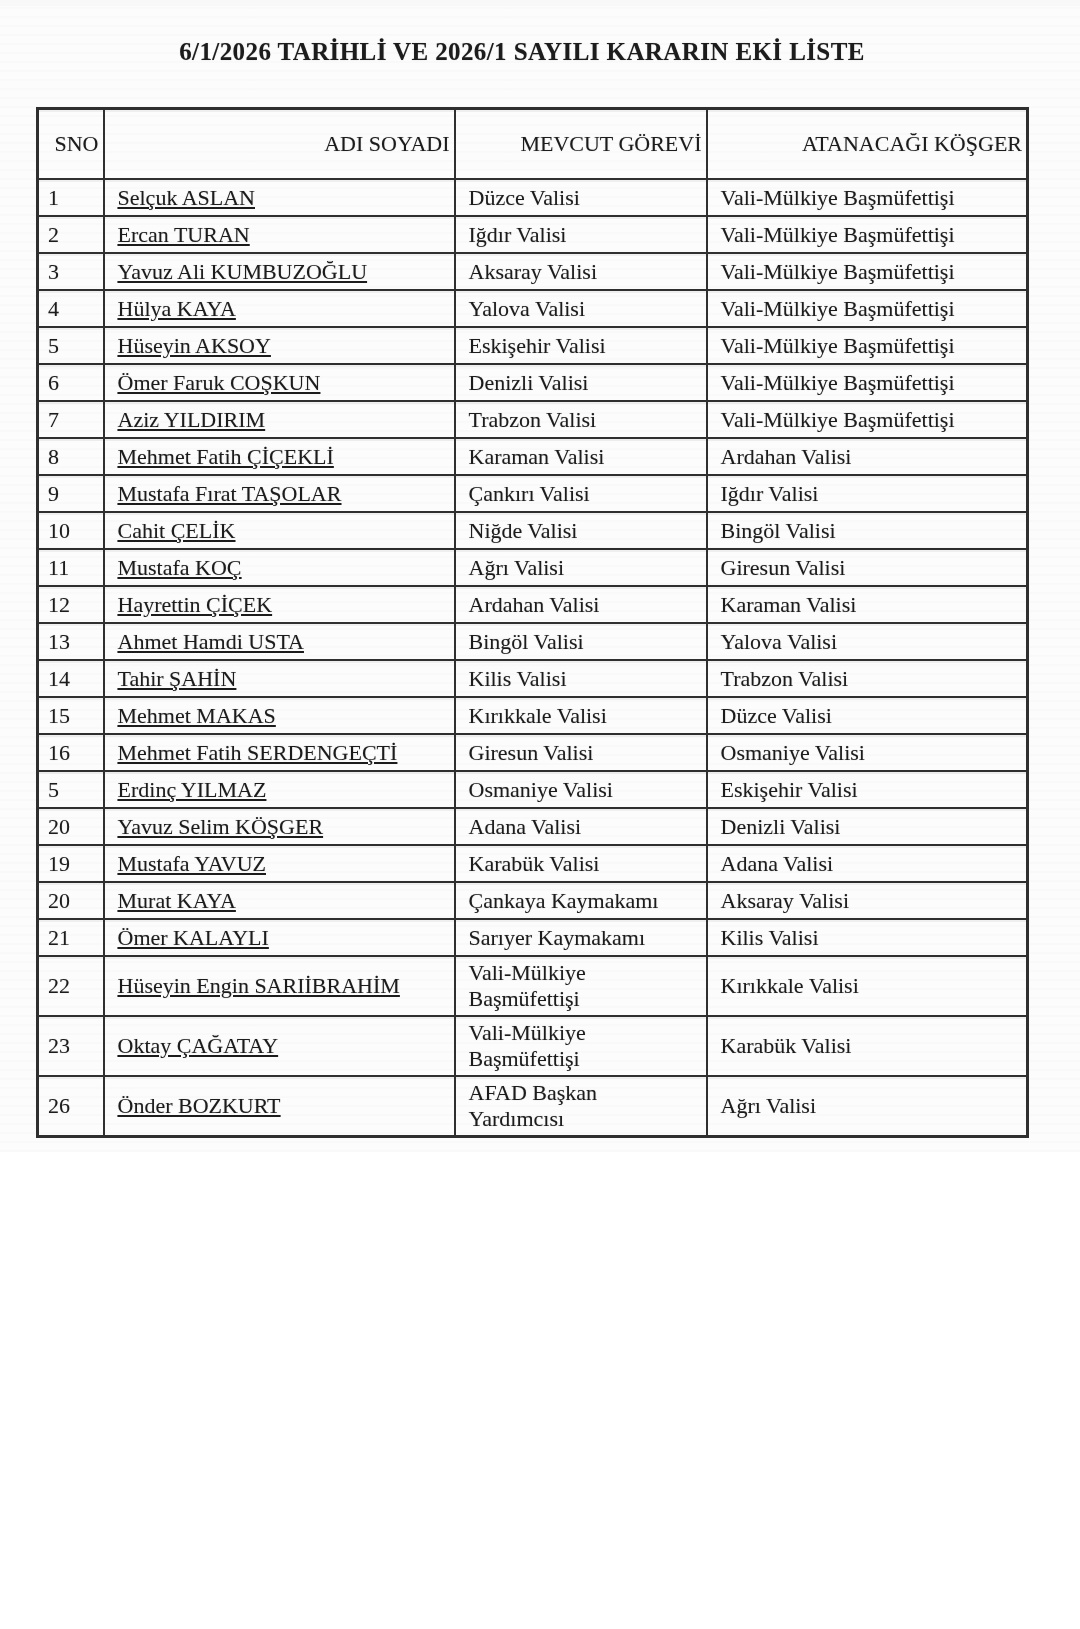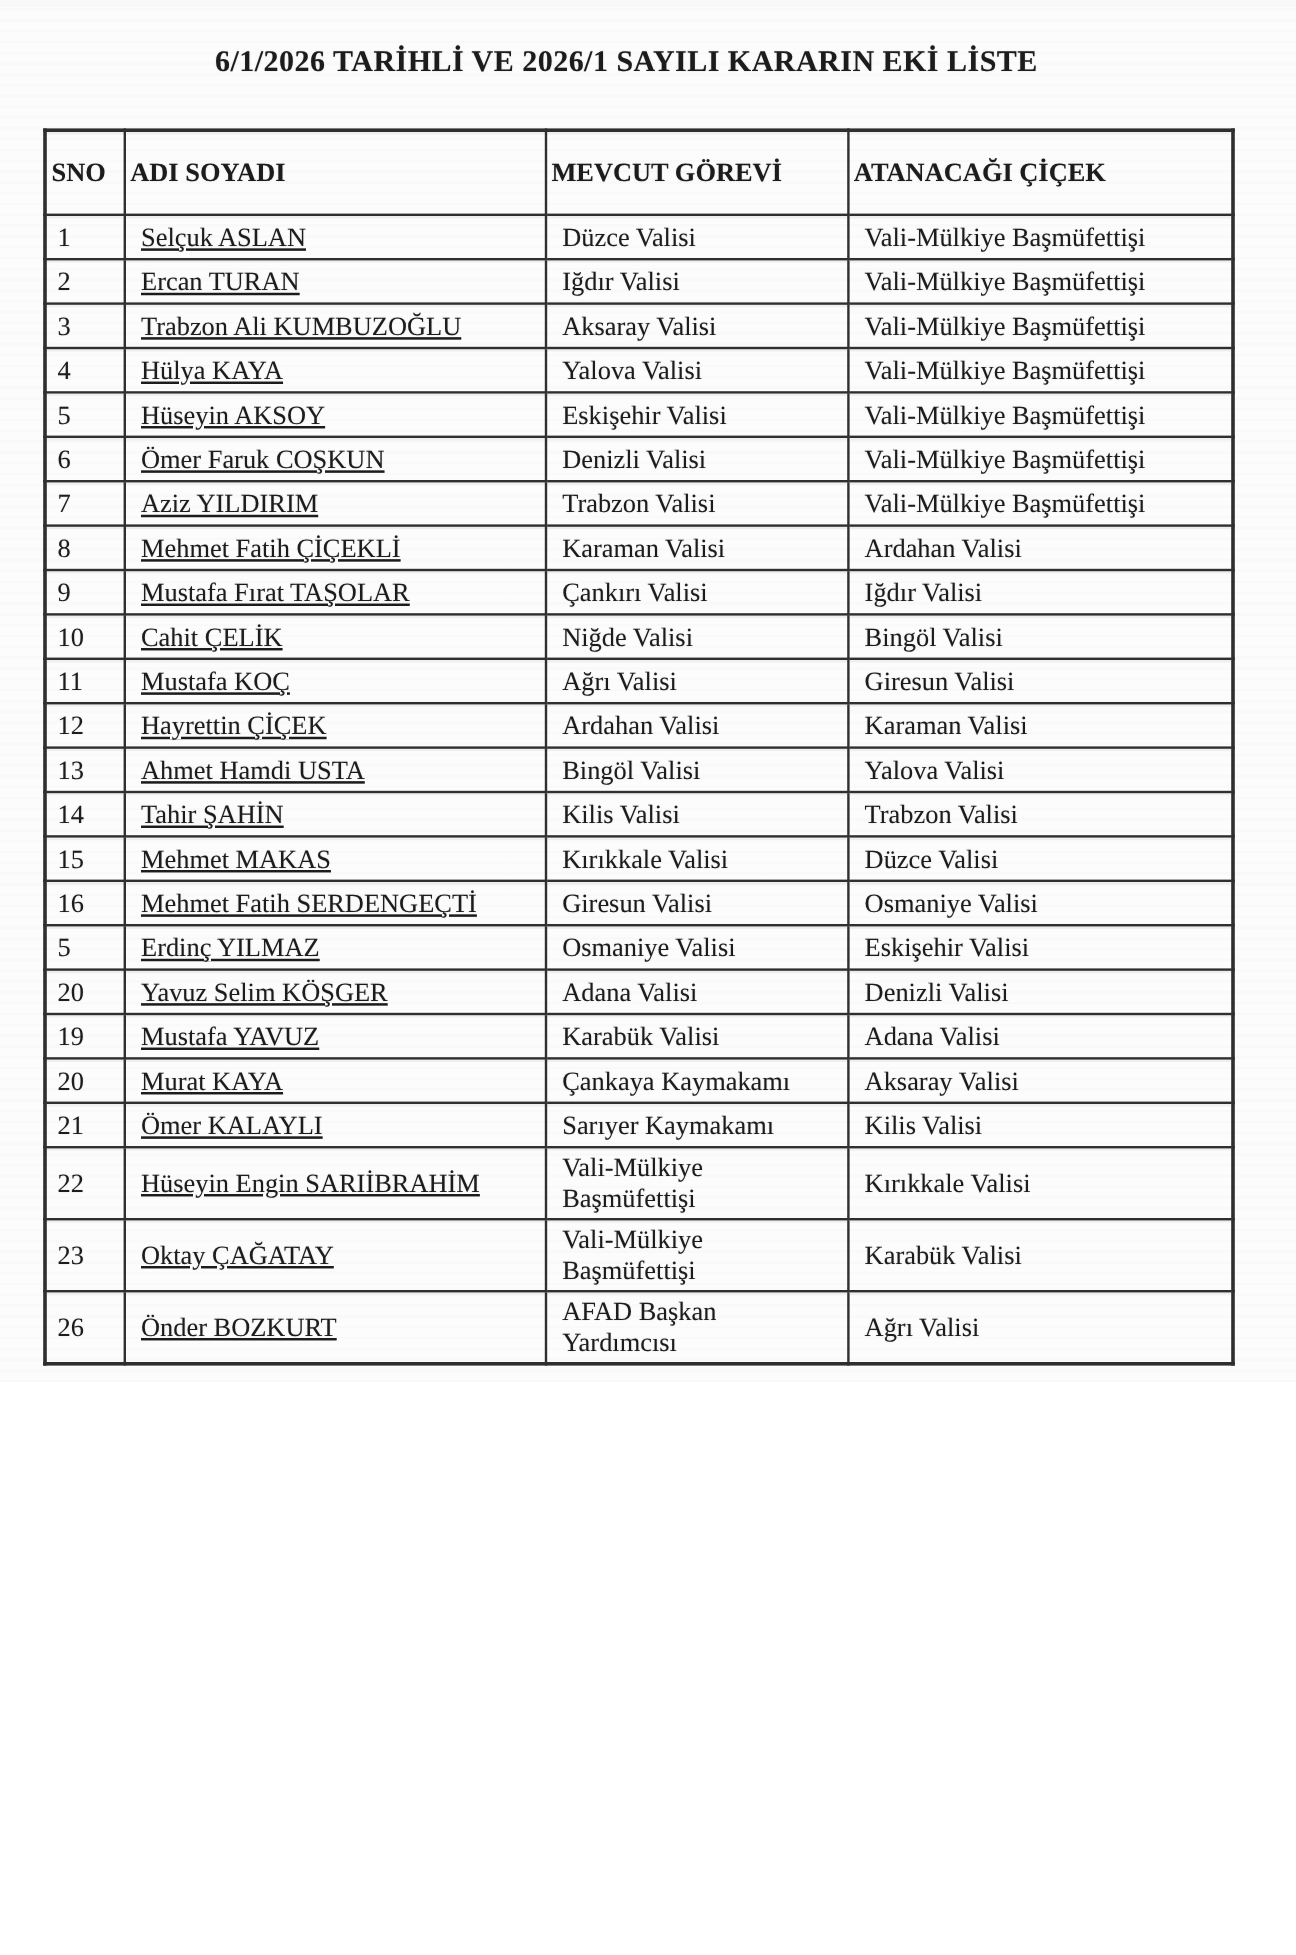--- a/index.html
+++ b/index.html
@@ -50,22 +50,22 @@
     font-size: 22px;
     line-height: 26px;
     padding: 3px 10px;
     vertical-align: middle;
     text-align: left;
     overflow: hidden;
     text-shadow: 0 0 1px rgba(40,40,40,0.30);
   }
   .appointments thead tr { height: 38px; }
   .appointments thead th {
-    font-weight: bold;
-    text-align: left;
+    font-weight: normal;
+    text-align: right;
     padding: 21px 4px;
     box-shadow: inset 0 4px 0 -2px rgba(0,0,0,0.05);
   }
   .appointments tbody tr { height: 37px; }
   .appointments tbody td {
     box-shadow: inset 0 4px 0 -2px rgba(0,0,0,0.05);
   }
   td.col-sno { padding-left: 9px; }
   td.col-name { padding-left: 13px; text-decoration: underline; }
   td.col-current { padding-left: 13px; padding-right: 42px; }
@@ -83,39 +83,39 @@
       <col style="width:66px">
       <col style="width:351px">
       <col style="width:252px">
       <col style="width:321px">
     </colgroup>
     <thead>
       <tr>
         <th>SNO</th>
         <th>ADI SOYADI</th>
         <th>MEVCUT GÖREVİ</th>
-        <th>ATANACAĞI ÇİÇEK</th>
+        <th>ATANACAĞI KÖŞGER</th>
       </tr>
     </thead>
     <tbody>
         <tr>
           <td class="col-sno">1</td>
           <td class="col-name">Selçuk ASLAN</td>
           <td class="col-current">Düzce Valisi</td>
           <td class="col-new">Vali-Mülkiye Başmüfettişi</td>
         </tr>
         <tr>
           <td class="col-sno">2</td>
           <td class="col-name">Ercan TURAN</td>
           <td class="col-current">Iğdır Valisi</td>
           <td class="col-new">Vali-Mülkiye Başmüfettişi</td>
         </tr>
         <tr>
           <td class="col-sno">3</td>
-          <td class="col-name">Trabzon Ali KUMBUZOĞLU</td>
+          <td class="col-name">Yavuz Ali KUMBUZOĞLU</td>
           <td class="col-current">Aksaray Valisi</td>
           <td class="col-new">Vali-Mülkiye Başmüfettişi</td>
         </tr>
         <tr>
           <td class="col-sno">4</td>
           <td class="col-name">Hülya KAYA</td>
           <td class="col-current">Yalova Valisi</td>
           <td class="col-new">Vali-Mülkiye Başmüfettişi</td>
         </tr>
         <tr>

